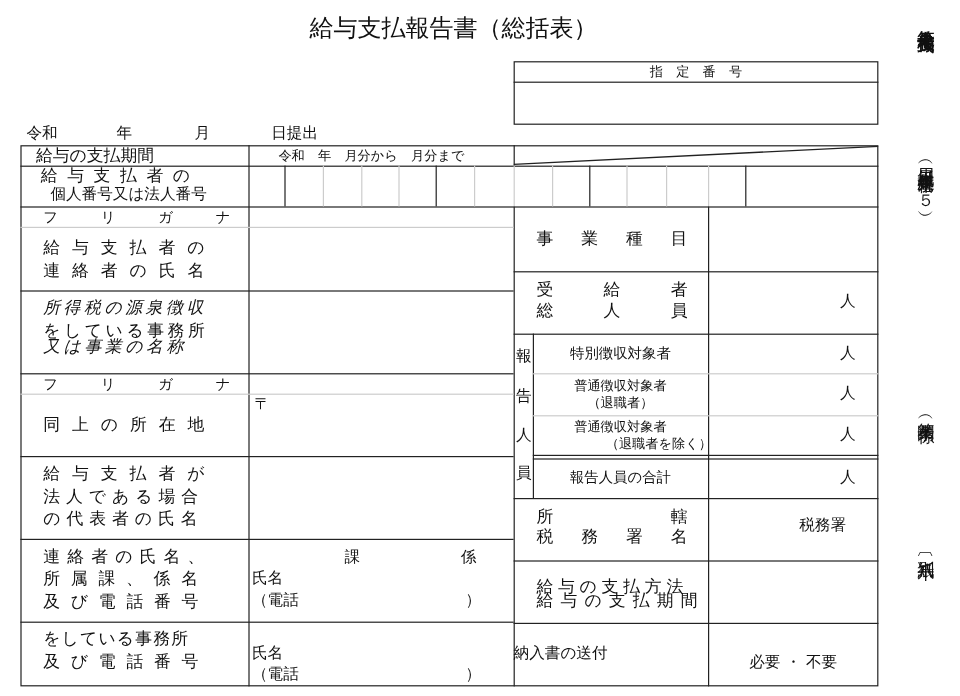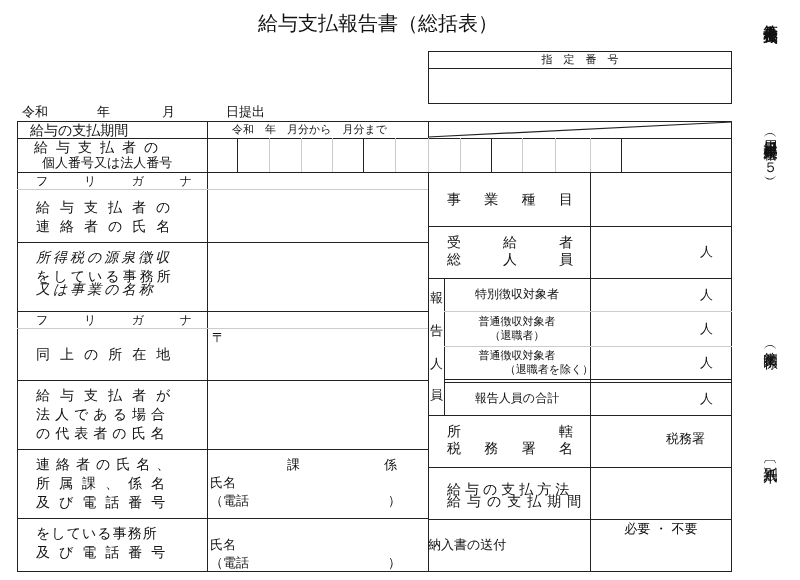--- a/index.html
+++ b/index.html
@@ -198,13 +198,13 @@
   </div>
 <div class="t" style="left:666px;top:432px;">税務署</div>
 <div class="cell" style="left:591px;top:416px;width:72px;height:51px;"></div>
 
 <div class="hl" style="left:428px;top:519px;width:304px;"></div>
 <div class="lbl" style="left:447px;top:481px;letter-spacing:4px;">給与の支払方法</div>
 <div class="lbl" style="left:447px;top:493px;letter-spacing:6px;">給与の支払期間</div>
 <div class="cell" style="left:591px;top:468px;width:140px;height:51px;"></div>
 
 <div class="t" style="left:428px;top:538px;width:162px;text-align:left;">納入書の送付</div>
-<div class="t" style="left:590px;top:522px;width:142px;text-align:center;">必要 ・ 不要</div>
+<div class="t" style="left:590px;top:546px;width:142px;text-align:center;">必要 ・ 不要</div>
 
 </body></html>

